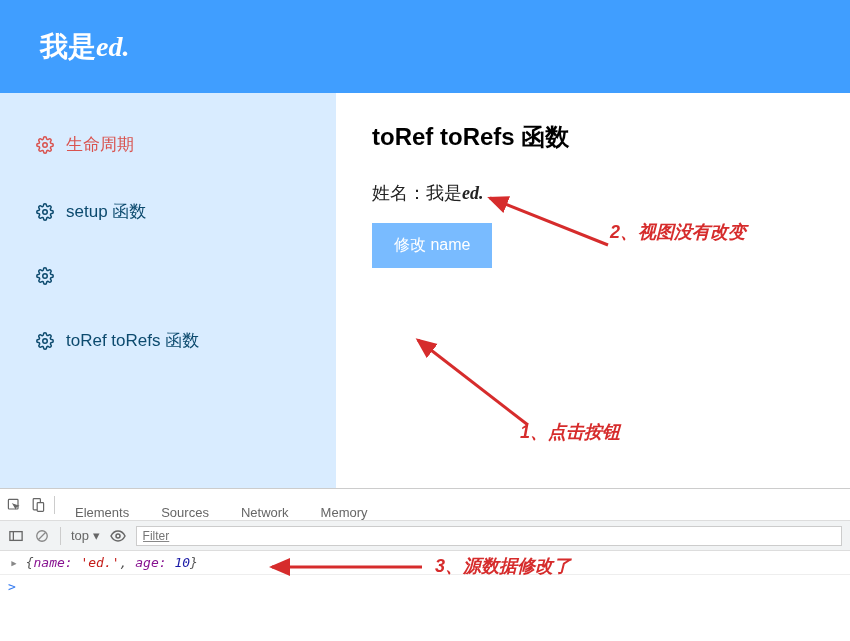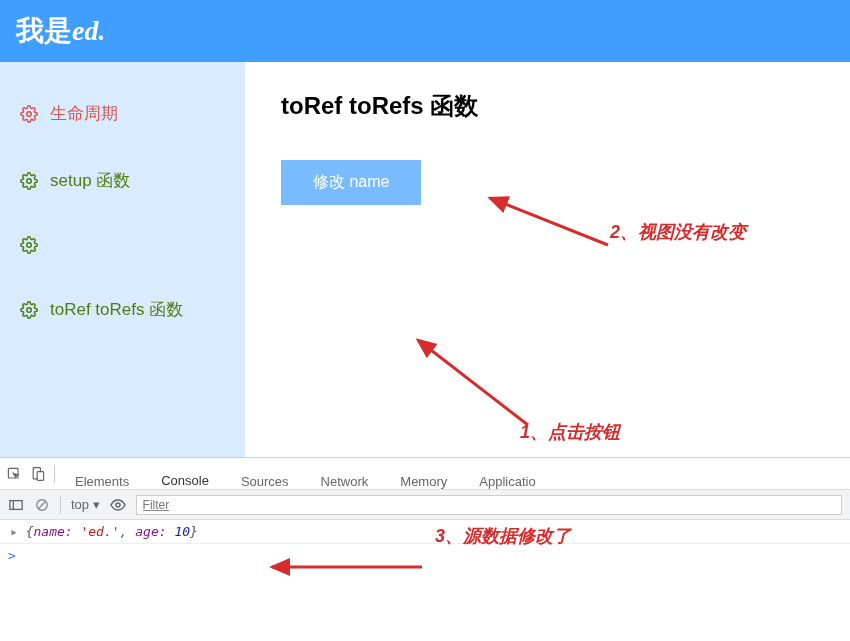--- a/index.html
+++ b/index.html
@@ -1,33 +1,33 @@
 <!DOCTYPE html>
 <html><head>
   <meta charset="utf-8">
   <style>
     * { margin: 0; padding: 0; box-sizing: border-box; }
     body { font-family: -apple-system, "Microsoft YaHei", Arial, sans-serif; width: 850px; height: 641px; overflow: hidden; position: relative; background: #fff; }
     
-    .header { background: #409eff; color: #fff; padding: 18px 16px; height: 62px; display: flex; align-items: center; }
+    .header { background: #409eff; color: #fff; padding: 18px 40px; height: 93px; display: flex; align-items: center; }
     .header-title { font-size: 28px; font-weight: bold; }
     .header-title .italic { font-style: italic; font-family: Georgia, serif; font-weight: bold; }
     
     .layout { display: flex; height: 395px; }
     
-    .sidebar { width: 245px; background: #d9ecff; padding: 18px 0; }
-    .sidebar-item { display: flex; align-items: center; padding: 22px 20px; font-size: 17px; color: #4d7c0f; cursor: pointer; gap: 12px; }
+    .sidebar { width: 336px; background: #d9ecff; padding: 18px 16px; }
+    .sidebar-item { display: flex; align-items: center; padding: 22px 20px; font-size: 17px; color: #0c4a6e; cursor: pointer; gap: 12px; }
     .sidebar-item.active { color: #d9534f; }
     .gear-icon { width: 18px; height: 18px; display: inline-flex; }
     
     .main { flex: 1; background: #fff; padding: 28px 36px; position: relative; }
     .page-title { font-size: 24px; font-weight: bold; color: #000; margin-bottom: 28px; }
     .info-row { font-size: 18px; color: #222; margin-bottom: 18px; }
     .info-row .italic { font-style: italic; font-family: Georgia, serif; font-weight: bold; }
-    .action-button { background: #79bbff; color: #fff; border: none; padding: 12px 32px; font-size: 16px; cursor: pointer; margin-top: 10px; }
+    .action-button { background: #79bbff; color: #fff; border: none; padding: 12px 22px; font-size: 16px; cursor: pointer; }
     
     .annotation { position: absolute; color: #d62c2c; font-size: 18px; font-weight: bold; font-style: italic; pointer-events: none; }
     .arrow { position: absolute; pointer-events: none; }
     
     .devtools { border-top: 1px solid #ccc; background: #fff; font-size: 13px; color: #555; }
     .dt-tabs { display: flex; align-items: center; height: 32px; border-bottom: 1px solid #ddd; padding: 0 6px; gap: 8px; }
     .dt-tab { padding: 7px 12px; cursor: pointer; color: #666; margin-top: 16px; }
     .dt-tab.active { border-bottom: 2px solid #1a73e8; color: #333; }
     .dt-divider { width: 1px; height: 18px; background: #ccc; }
     .dt-icon { width: 16px; height: 16px; display: inline-flex; align-items: center; justify-content: center; color: #666; }
@@ -89,20 +89,23 @@
             <circle cx="12" cy="12" r="3"></circle>
             <path d="M19.4 15a1.65 1.65 0 0 0 .33 1.82l.06.06a2 2 0 1 1-2.83 2.83l-.06-.06a1.65 1.65 0 0 0-1.82-.33 1.65 1.65 0 0 0-1 1.51V21a2 2 0 0 1-4 0v-.09a1.65 1.65 0 0 0-1-1.51 1.65 1.65 0 0 0-1.82.33l-.06.06a2 2 0 1 1-2.83-2.83l.06-.06a1.65 1.65 0 0 0 .33-1.82 1.65 1.65 0 0 0-1.51-1H3a2 2 0 0 1 0-4h.09a1.65 1.65 0 0 0 1.51-1 1.65 1.65 0 0 0-.33-1.82l-.06-.06a2 2 0 1 1 2.83-2.83l.06.06a1.65 1.65 0 0 0 1.82.33h0a1.65 1.65 0 0 0 1-1.51V3a2 2 0 0 1 4 0v.09a1.65 1.65 0 0 0 1 1.51h0a1.65 1.65 0 0 0 1.82-.33l.06-.06a2 2 0 1 1 2.83 2.83l-.06.06a1.65 1.65 0 0 0-.33 1.82v0a1.65 1.65 0 0 0 1.51 1H21a2 2 0 0 1 0 4h-.09a1.65 1.65 0 0 0-1.51 1z"></path>
           </svg>
       </span>
       <span>toRef toRefs 函数</span>
     </div>
   </div>
 
   <div class="main">
     <h2 class="page-title">toRef toRefs 函数</h2>
+    <div class="info-row">
+      <span>姓名：</span><span>我是</span><span class="italic">ed.</span>
+    </div>
     <button class="action-button">修改 name</button>
   </div>
 </div>
 
 <svg class="arrow" style="left:408px; top:330px; width:130px; height:110px;">
   <defs>
       <marker id="ah1" markerWidth="8" markerHeight="8" refX="6" refY="3" orient="auto">
         <polygon points="0 0, 7 3, 0 6" fill="#d62c2c"></polygon>
       </marker>
     </defs>
@@ -121,43 +124,41 @@
 <div class="annotation" style="left:610px; top:220px;">2、视图没有改变</div>
 
 <svg class="arrow" style="left:262px; top:552px; width:170px; height:30px;">
   <defs>
       <marker id="ah3" markerWidth="8" markerHeight="8" refX="6" refY="3" orient="auto">
         <polygon points="0 0, 7 3, 0 6" fill="#d62c2c"></polygon>
       </marker>
     </defs>
   <line x1="160" y1="15" x2="10" y2="15" stroke="#d62c2c" stroke-width="3" marker-end="url(#ah3)"></line>
 </svg>
-<div class="annotation" style="left:435px; top:524px;">3、源数据修改了</div>
+<div class="annotation" style="left:435px; top:554px;">3、源数据修改了</div>
 
 <div class="devtools">
   <div class="dt-tabs">
     <span class="dt-icon">
         <svg viewBox="0 0 20 20" width="16" height="16" fill="none" stroke="#666" stroke-width="1.5">
           <rect x="3" y="3" width="12" height="12" rx="1"></rect>
           <path d="M9 9 l6 2 -2 1 -1 2 z" fill="#666"></path>
         </svg>
       </span>
     <span class="dt-icon">
         <svg viewBox="0 0 20 20" width="16" height="16" fill="none" stroke="#666" stroke-width="1.5">
           <rect x="4" y="2" width="9" height="14" rx="1"></rect>
           <rect x="9" y="7" width="8" height="11" rx="1" fill="#fff"></rect>
         </svg>
       </span>
     <span class="dt-divider"></span>
     <div class="dt-tab">Elements</div>
-    <div class="dt-tab active">Console</div>
     <div class="dt-tab">Sources</div>
     <div class="dt-tab">Network</div>
     <div class="dt-tab">Memory</div>
-    <div class="dt-tab">Applicatio</div>
   </div>
 
   <div class="dt-toolbar">
     <span class="dt-icon">
         <svg width="14" height="14" viewBox="0 0 16 16" fill="none" stroke="#666" stroke-width="1.5">
           <rect x="1" y="3" width="14" height="10"></rect>
           <line x1="5" y1="3" x2="5" y2="13"></line>
         </svg>
       </span>
     <span class="dt-icon">

